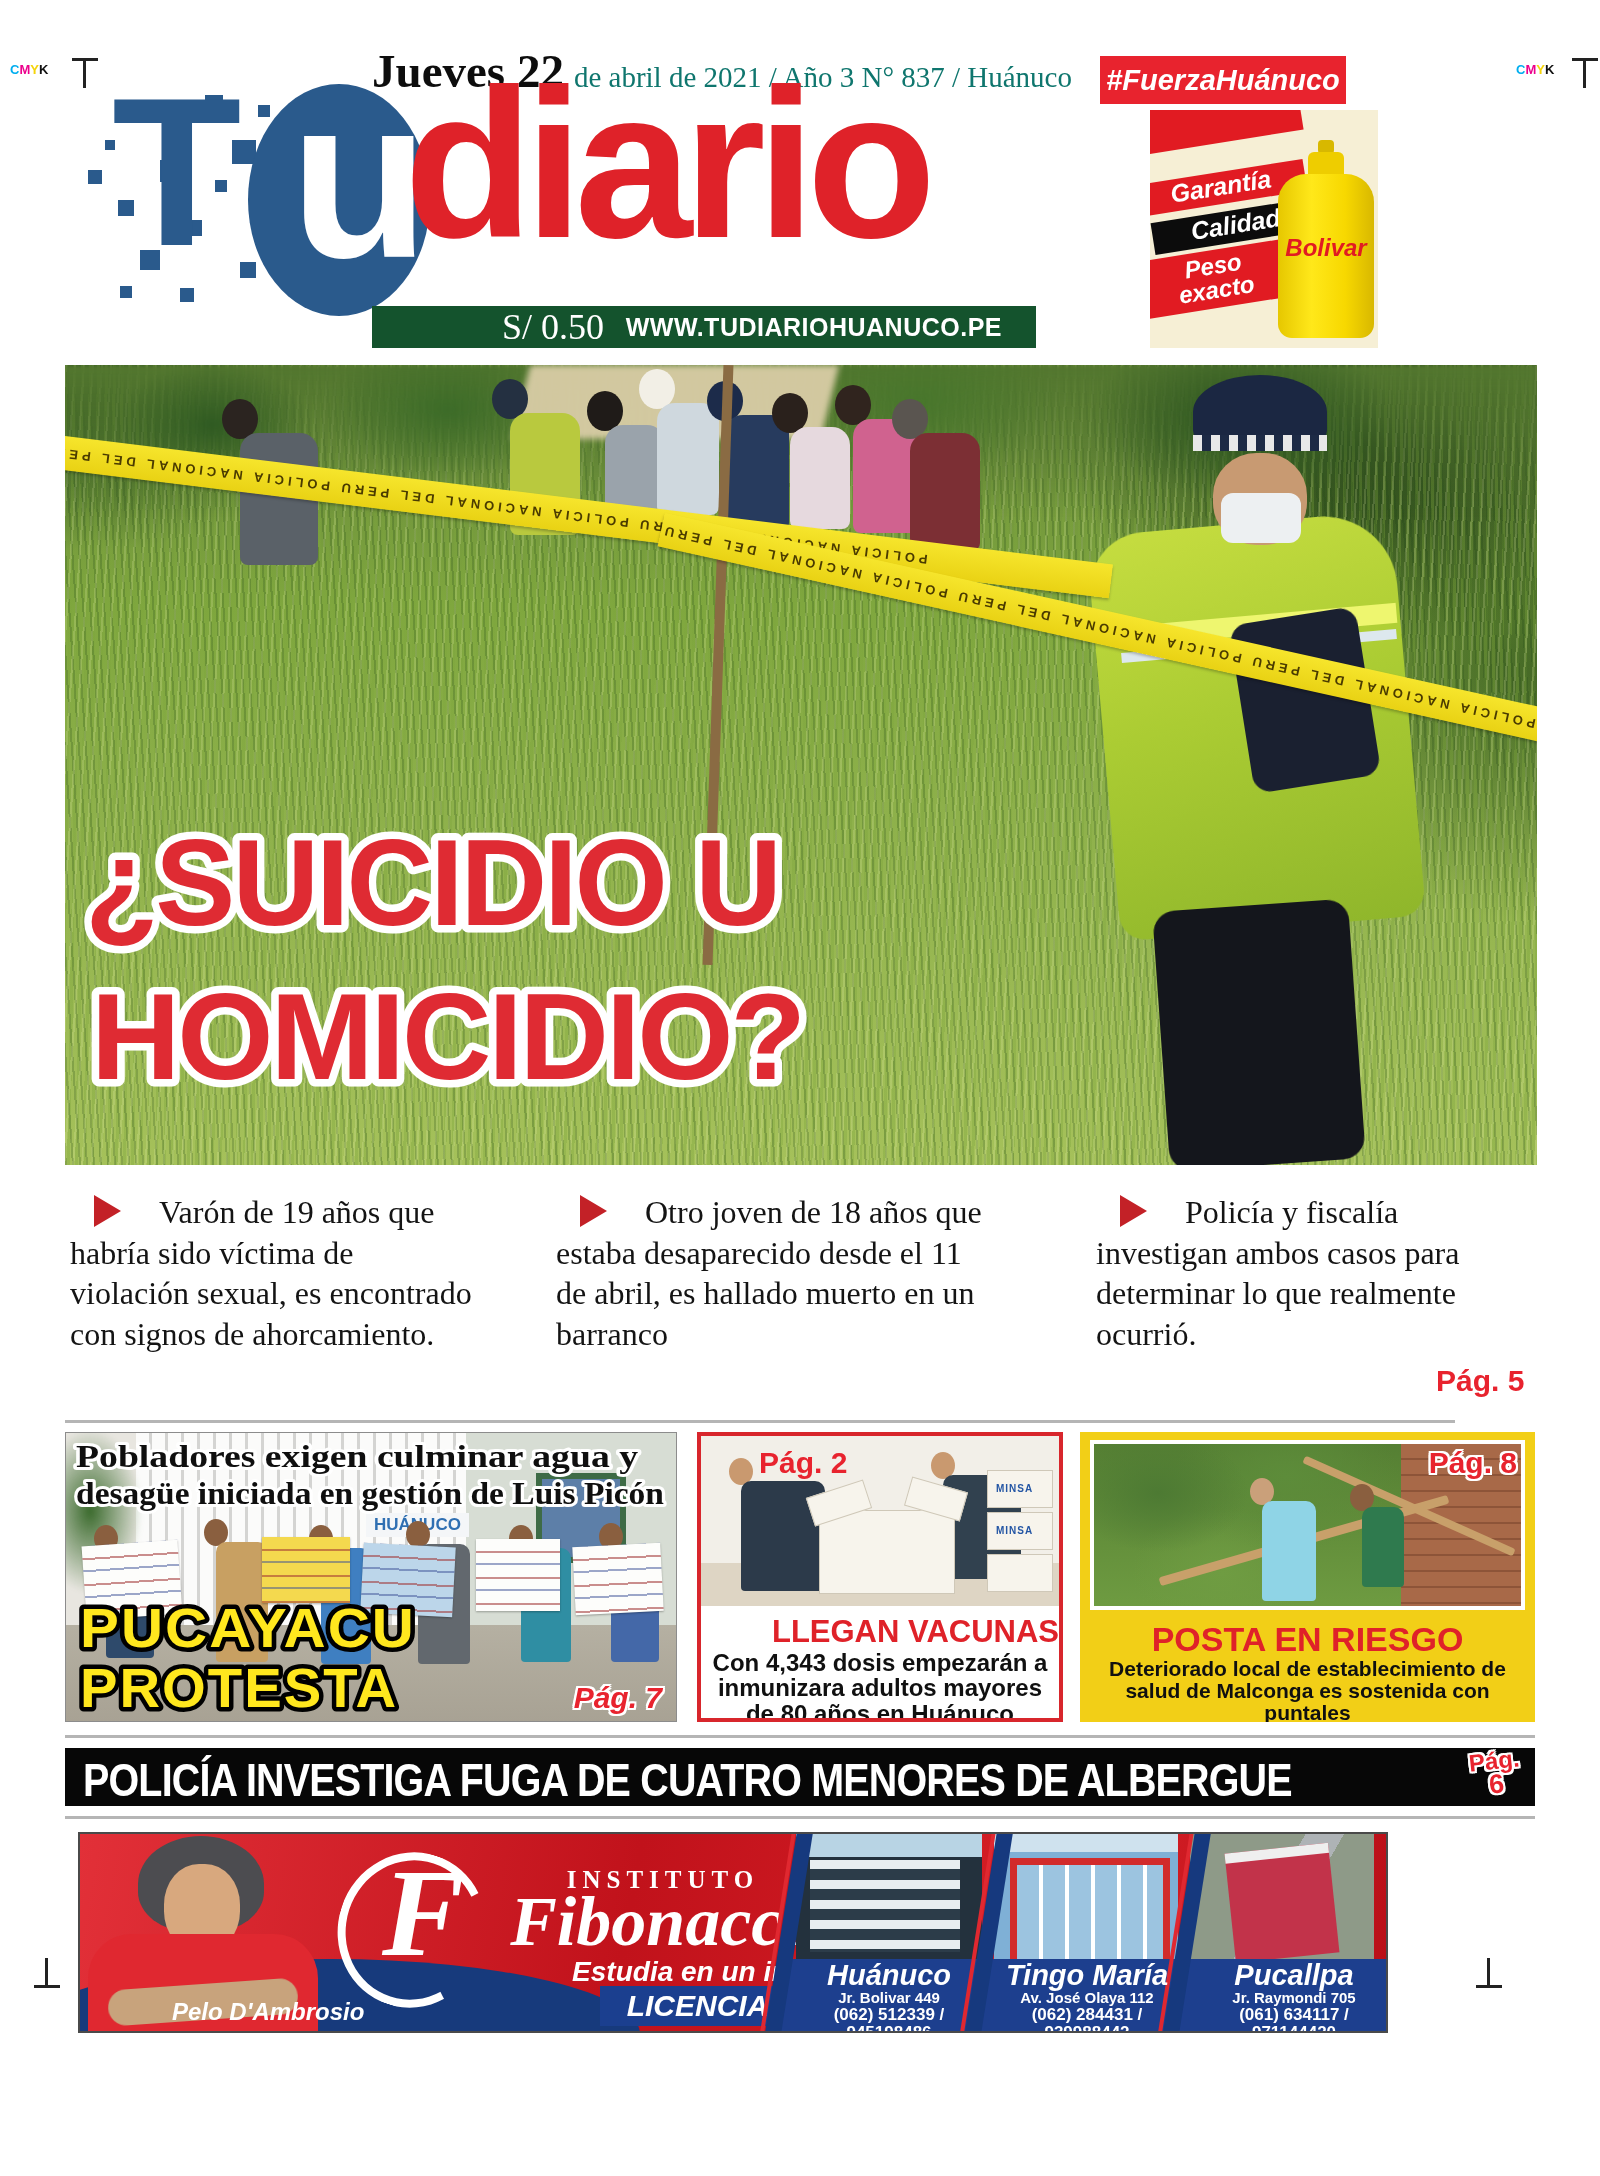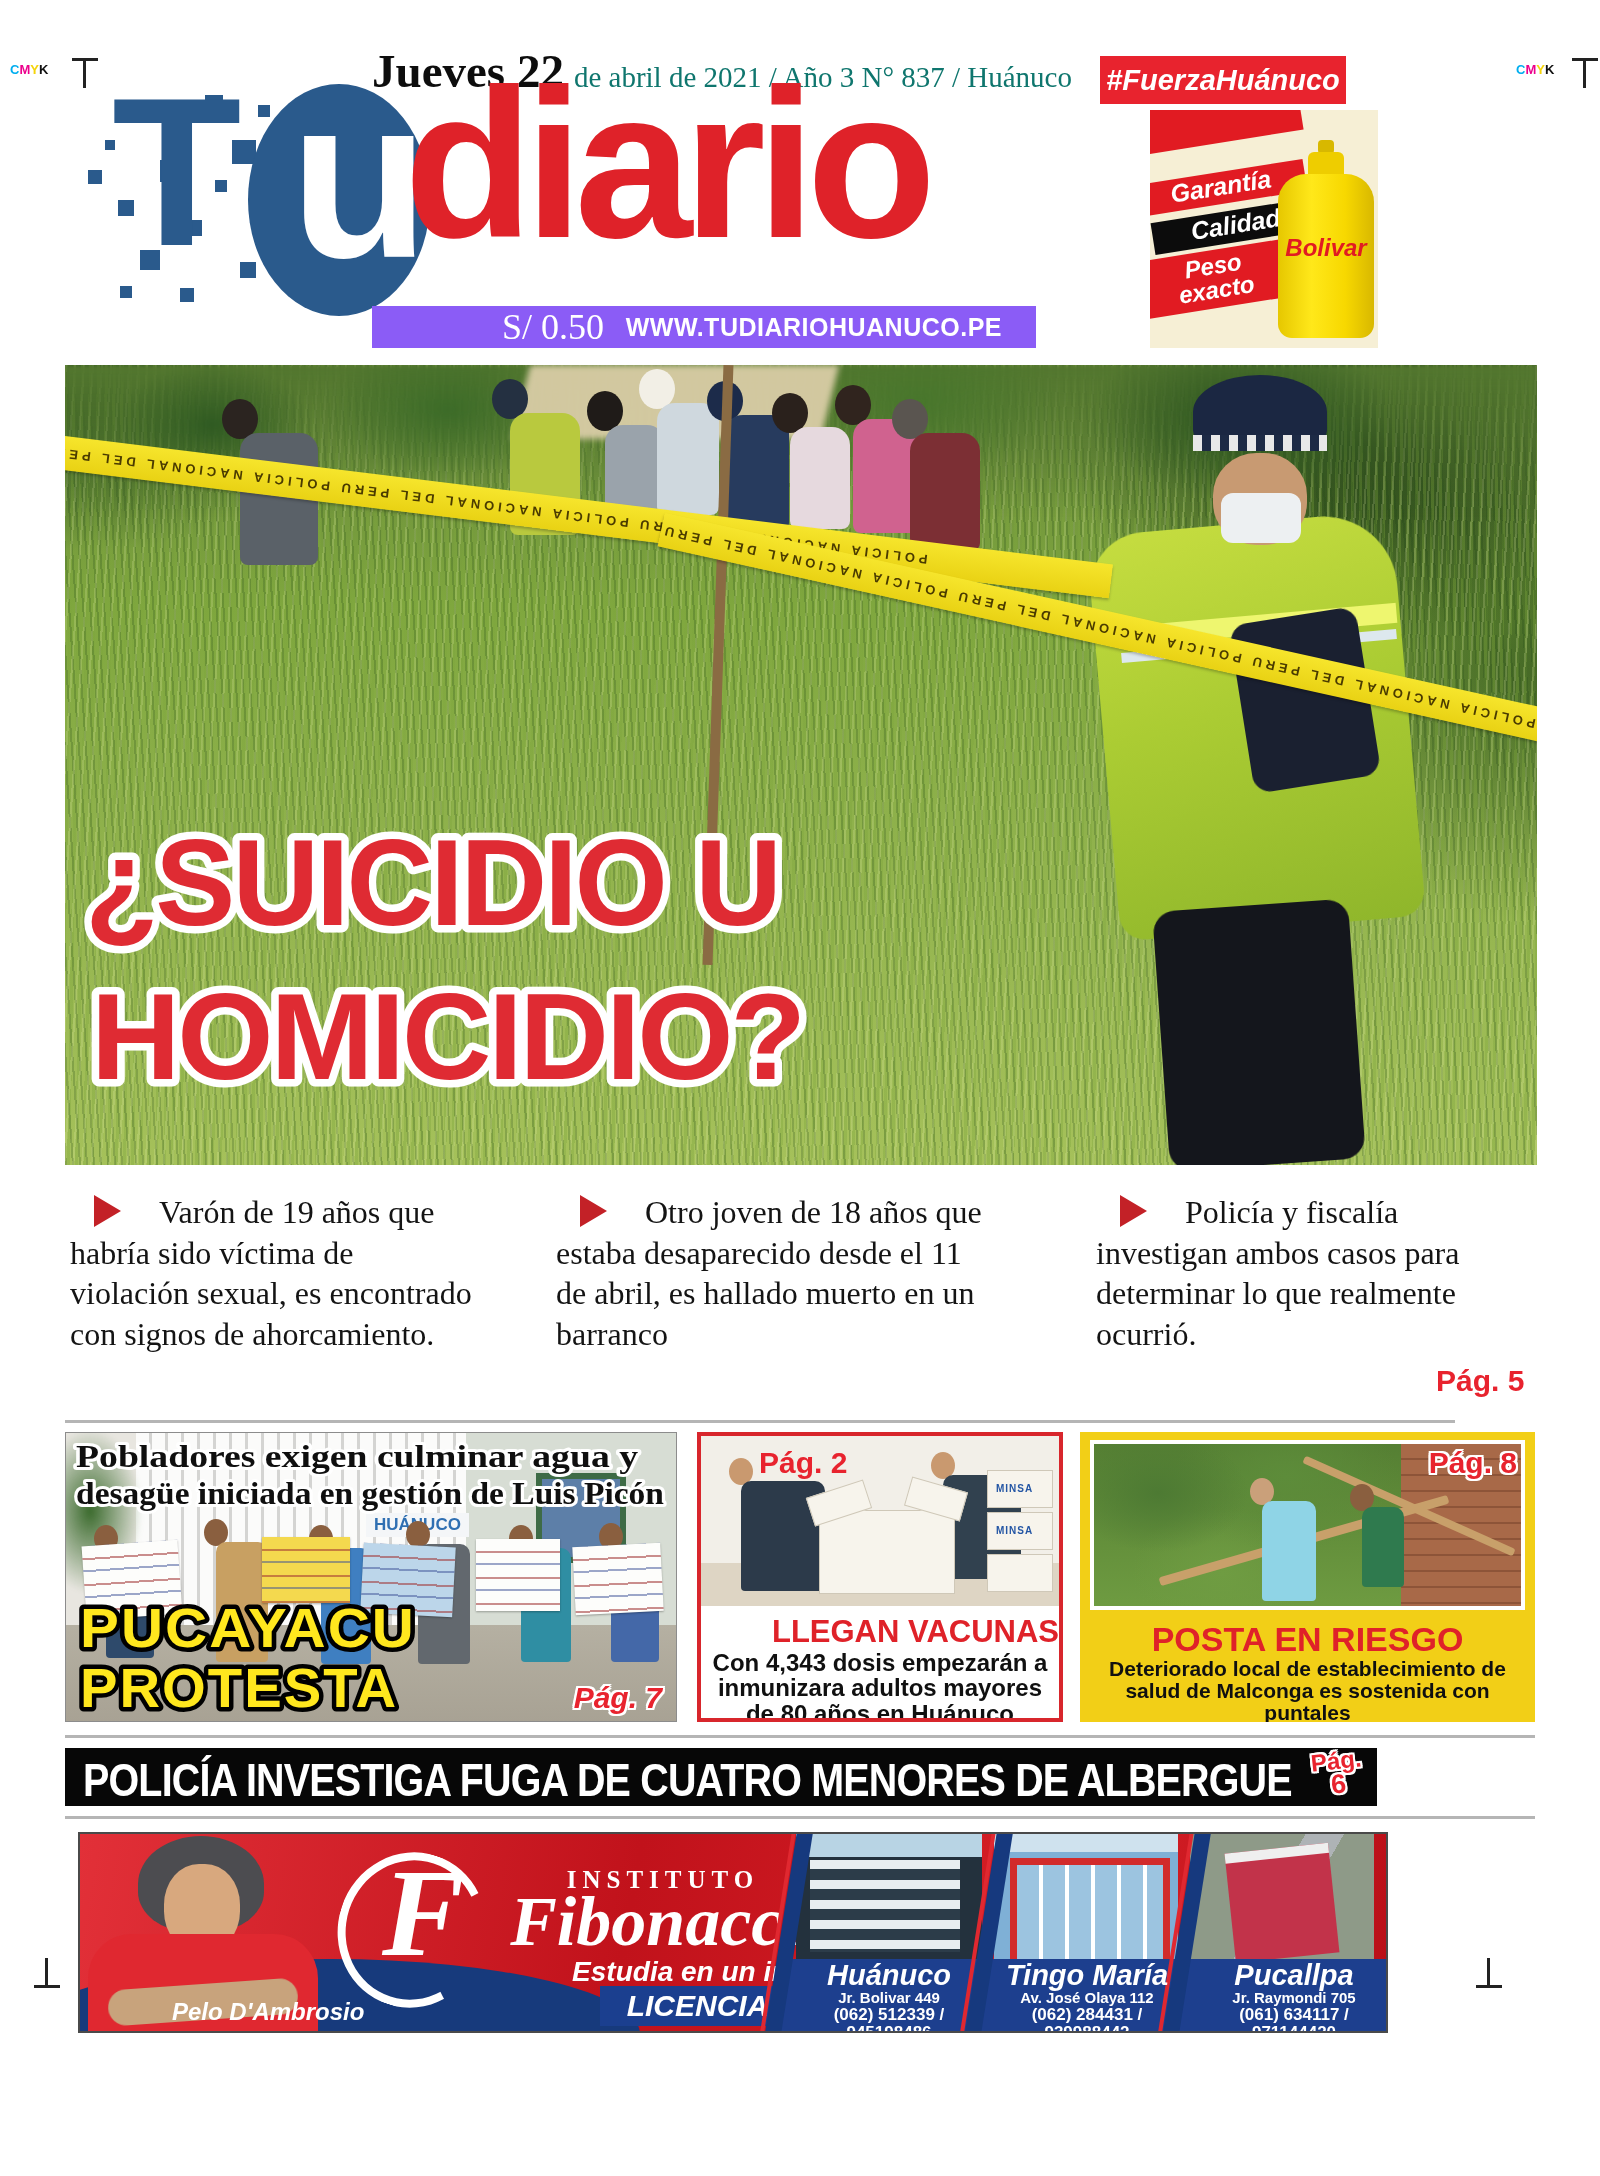--- a/index.html
+++ b/index.html
@@ -23,21 +23,21 @@
   #date-rest{ font-family:"Liberation Serif",serif; font-size:29px; color:#0f766e; }
   #hashtag { left:1100px; top:56px; width:246px; height:48px; background:#e8232e; color:#fff;
              font-style:italic; font-weight:800; font-size:29px; display:flex; align-items:center; justify-content:center; }
 
   
   .sq { position:absolute; background:#2a5a8c; }
   #logo-t { left:112px; top:66px; font-size:212px; font-weight:900; color:#2a5a8c; line-height:1; letter-spacing:-8px; }
   #logo-disc { left:248px; top:84px; width:182px; height:232px; background:#2a5a8c; border-radius:50%; }
   #logo-u { left:290px; top:64px; font-size:228px; font-weight:900; color:#fff; line-height:1; }
   #logo-diario { left:404px; top:58px; font-size:212px; font-weight:900; color:#df2229; line-height:1; letter-spacing:-9px; }
-  #pricebar { left:372px; top:306px; width:664px; height:42px; background:#8b5cf6; display:flex; align-items:center; }
+  #pricebar { left:372px; top:306px; width:664px; height:42px; background:#14532d; display:flex; align-items:center; }
   #price { font-family:"Liberation Serif",serif; font-size:36px; color:#fff; margin-left:130px; }
   #website { font-size:25px; font-weight:700; color:#fff; letter-spacing:.5px; margin-left:auto; margin-right:34px; }
 
   
   #gasad { left:1150px; top:110px; width:228px; height:238px; background:#f6efd5; overflow:hidden; }
   .ribbon { position:absolute; color:#fff; font-weight:800; font-style:italic; text-align:center;
             transform:rotate(-9deg); line-height:1.02; }
   #rib1 { left:-14px; top:62px; width:170px; height:32px; background:#e11b22; font-size:25px; padding-top:2px; }
   #rib2 { left:2px;  top:100px; width:168px; height:32px; background:#0c0c0c; font-size:25px; padding-top:2px; }
   #rib3 { left:-10px; top:140px; width:150px; height:58px; background:#e11b22; font-size:24px; padding-top:4px; }
@@ -143,21 +143,21 @@
   #b3-brick { position:absolute; right:0; top:0; width:120px; height:100%;
       background:repeating-linear-gradient(180deg,#a86948 0 14px, #8d5438 14px 16px), #a86948; }
   .polebar { position:absolute; background:#c8a06a; border-radius:3px; }
   #b3-title { position:absolute; left:0; top:188px; width:100%; text-align:center; color:#df2229; font-weight:800; font-size:34px; }
   #b3-body { position:absolute; left:50%; transform:translateX(-50%); top:226px; width:420px; text-align:center;
              color:#101010; font-weight:800; font-size:21px; line-height:1.05; }
   #b3-page { position:absolute; right:18px; top:14px; }
   #b1-page { position:absolute; right:14px; bottom:6px; font-style:italic; }
 
   
-  #banner { left:65px; top:1748px; width:1312px; height:58px; background:#070707; overflow:hidden; }
+  #banner { left:65px; top:1748px; width:1470px; height:58px; background:#070707; overflow:hidden; }
   #banner-text { position:absolute; left:18px; top:4px; color:#fff; font-weight:800; font-size:47px;
                  transform:scaleX(.84); transform-origin:left center; white-space:nowrap; letter-spacing:-1px; }
   #banner-page { position:absolute; right:14px; top:2px; text-align:center; line-height:.9; transform:rotate(-6deg); }
   #banner-page .w { font-size:24px; } #banner-page .n { font-size:27px; }
 
   
   #ad { left:78px; top:1832px; width:1310px; height:201px; border:2px solid #4a4a4a; overflow:hidden;
         background:linear-gradient(100deg,#e23038 0%,#c1121b 42%,#d61f26 75%,#b90f18 100%); }
   #ad-curve { position:absolute; left:-60px; bottom:-78px; width:620px; height:150px; background:#173a7c; border-radius:50%; }
   .man { position:absolute; filter:blur(.5px); }

